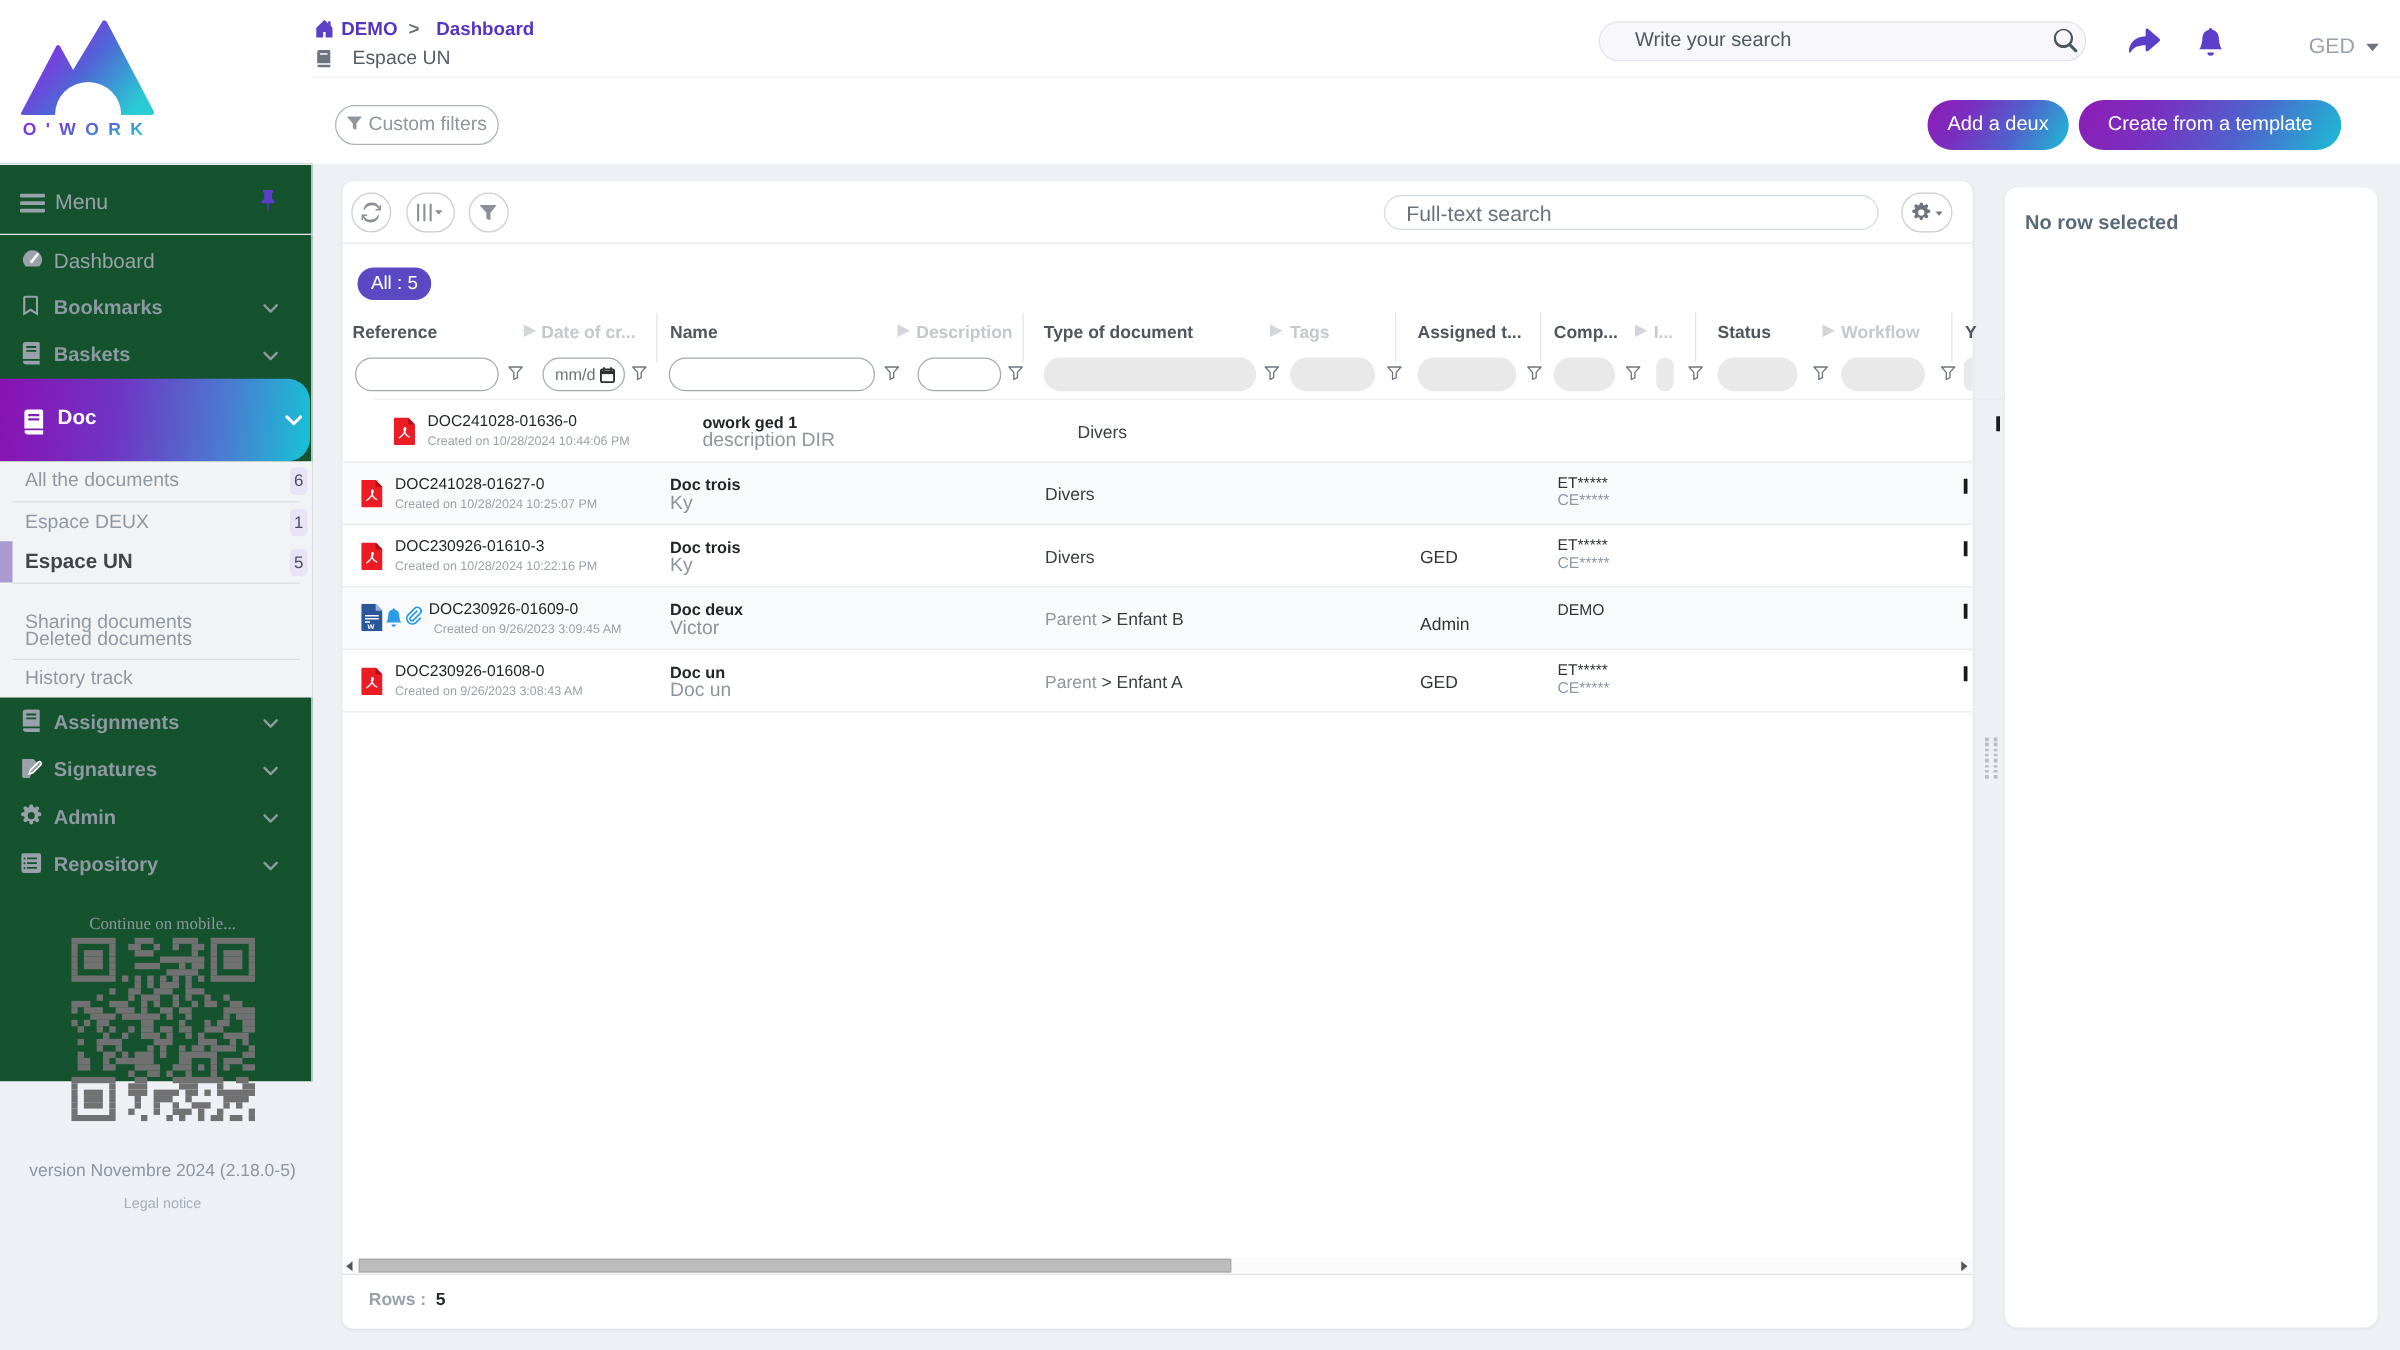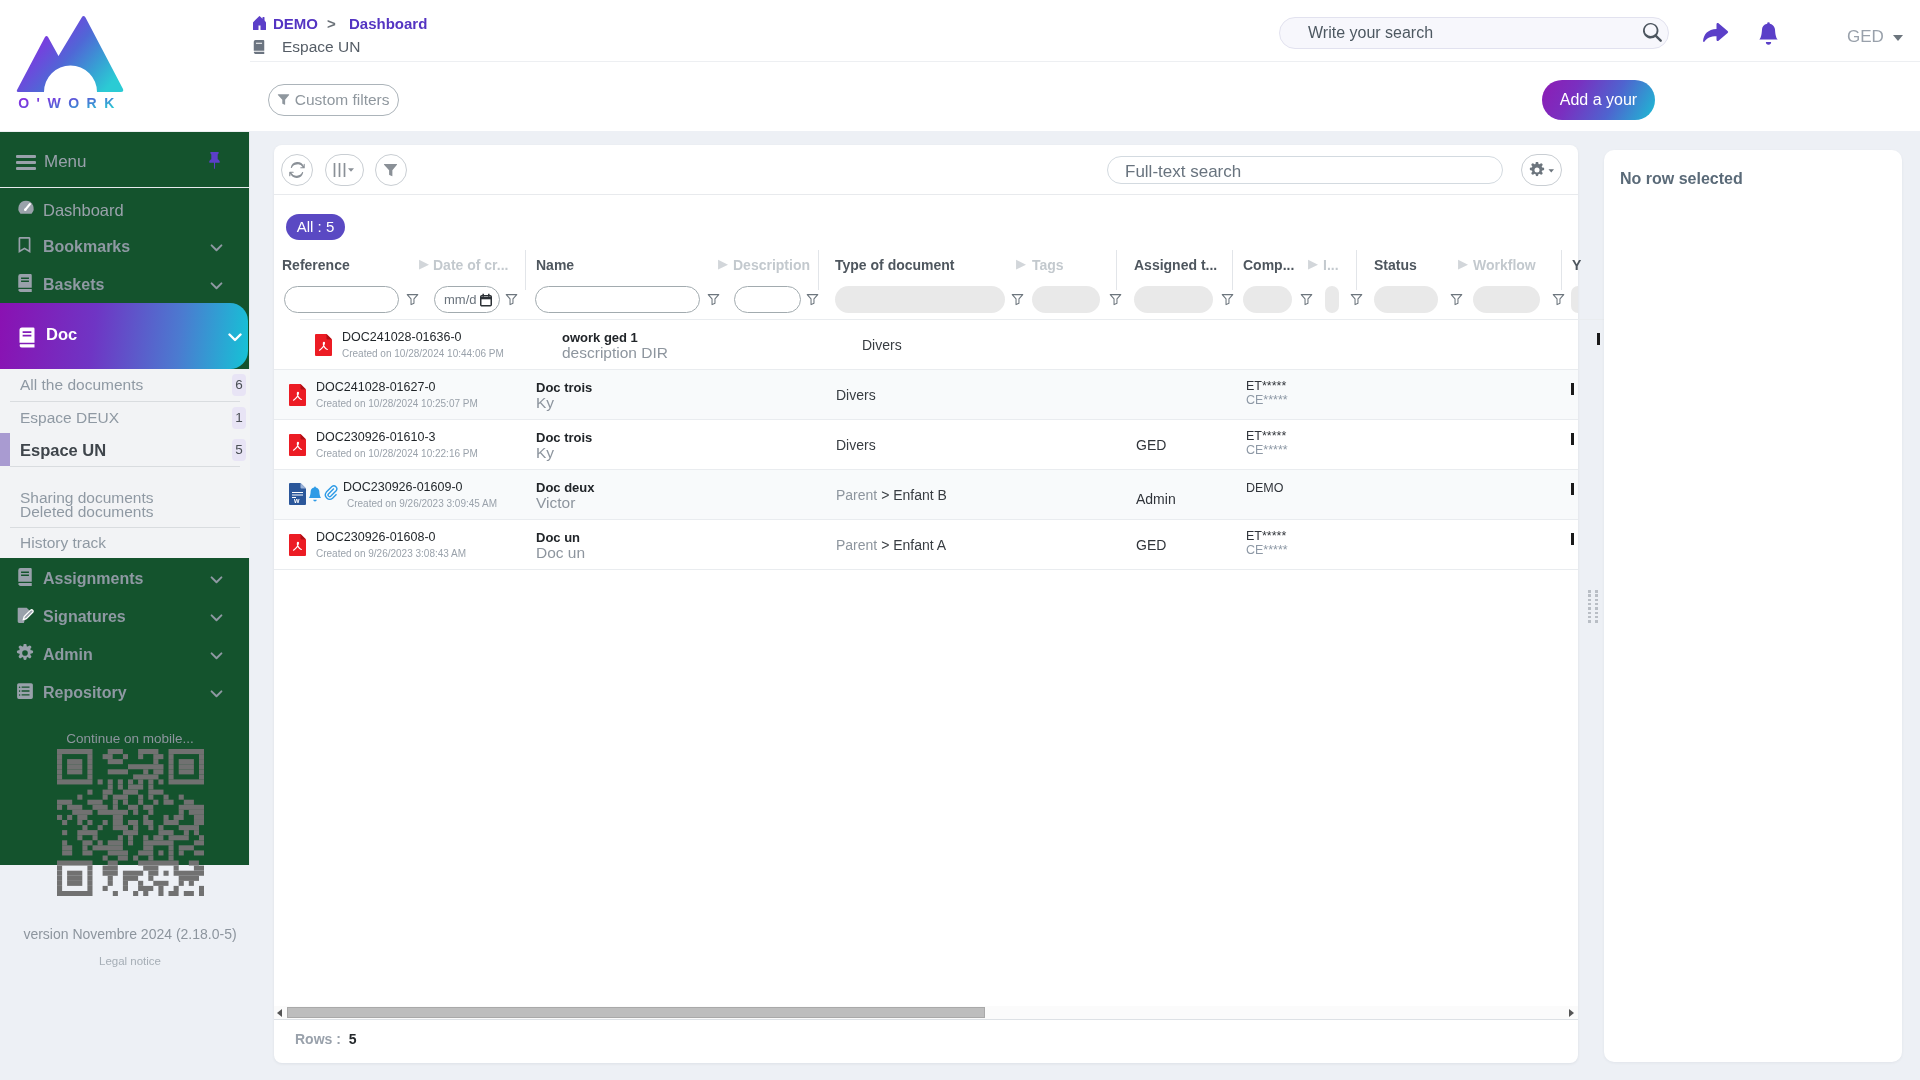--- a/index.html
+++ b/index.html
@@ -94,21 +94,22 @@
         <path fill="#5b3fc8" d="M15.5 1.2 24.6 9a1.2 1.2 0 0 1 0 1.9l-9.1 7.8c-.8.7-2 .14-2-.95V14.2C7.6 14.2 3.9 15.8 1.6 19.6c-.5.8-1.6.4-1.55-.5C.5 12.1 5 7.3 13.5 6.9V2.15c0-1.1 1.2-1.65 2-.95z"></path>
       </svg></div>
   <div class="abs" style="left:1758px;top:22px;"><svg width="21" height="23" viewBox="0 0 16 17">
         <path fill="#5b3fc8" d="M8 17a2 2 0 0 0 2-2H6a2 2 0 0 0 2 2zm.995-15.901a1 1 0 1 0-1.99 0A5.002 5.002 0 0 0 3 6c0 1.098-.5 6-2 7h14c-1.5-1-2-5.902-2-7 0-2.42-1.72-4.44-4.005-4.901z"></path>
       </svg></div>
   <div id="ged">GED&nbsp;&nbsp;<span class="caret"></span></div>
   <div id="tbline"></div>
   <div id="cfilters"><svg width="13" height="13" viewBox="0 0 16 16" style="vertical-align:-1px;">
         <path fill="#8f979e" d="M1.5 1.5h13a.5.5 0 0 1 .39.82L10 8.3V14a.5.5 0 0 1-.72.45l-2.5-1.2A.5.5 0 0 1 6.5 12.8V8.3L1.1 2.32a.5.5 0 0 1 .4-.82z"></path>
       </svg>&nbsp;Custom filters</div>
-  <div class="gbtn" style="left:1542px;top:80px;width:113px;">Add a your</div>
+  <div class="gbtn" style="left:1542px;top:80px;width:113px;">Add a deux</div>
+  <div class="gbtn" style="left:1663px;top:80px;width:210px;">Create from a template</div>
 </div>
 <div id="sidebar">
   <div id="menurow">
     <div class="ham" style="top:23px;"></div>
       <div class="ham" style="top:29px;"></div>
       <div class="ham" style="top:35px;"></div>
     <div class="abs" style="left:44px;top:20px;font-size:17px;color:#99a1ab;">Menu</div>
     <div class="abs" style="left:206px;top:19px;"><svg width="17" height="19" viewBox="0 0 16 16">
           <path fill="#5b3fc8" d="M4.146.146A.5.5 0 0 1 4.5 0h7a.5.5 0 0 1 .5.5c0 .68-.342 1.174-.646 1.479-.126.125-.25.224-.354.298v4.431l.078.048c.203.127.476.314.751.555C12.36 7.775 13 8.527 13 9.5a.5.5 0 0 1-.5.5h-4v4.5c0 .276-.224 1.5-.5 1.5s-.5-1.224-.5-1.5V10h-4a.5.5 0 0 1-.5-.5c0-.973.64-1.725 1.17-2.189A6 6 0 0 1 5 6.708V2.277a3 3 0 0 1-.354-.298C4.342 1.674 4 1.18 4 .5a.5.5 0 0 1 .146-.354z"></path>
         </svg></div>
@@ -209,21 +210,21 @@
   <div class="mitem" style="top:542px;">
       <span class="ic"><svg width="18" height="18" viewBox="0 0 16 16">
           <path fill="#99a1ab" d="M2.5 1h11A1.5 1.5 0 0 1 15 2.5v11a1.5 1.5 0 0 1-1.5 1.5h-11A1.5 1.5 0 0 1 1 13.5v-11A1.5 1.5 0 0 1 2.5 1zM5 4v1.2h7V4H5zm0 3.4v1.2h7V7.4H5zm0 3.4V12h7v-1.2H5zM3.2 4a.7.7 0 1 0 0 1.4.7.7 0 0 0 0-1.4zm0 3.4a.7.7 0 1 0 0 1.4.7.7 0 0 0 0-1.4zm0 3.4a.7.7 0 1 0 0 1.4.7.7 0 0 0 0-1.4z"></path>
         </svg></span>
       <span class="lb">Repository</span>
       <span class="chev"><svg width="13" height="8" viewBox="0 0 14 9">
           <path fill="none" stroke="#8f99a3" stroke-width="2.2" stroke-linecap="round" stroke-linejoin="round" d="M1.5 1.5 7 7l5.5-5.5"></path>
         </svg></span>
     </div>
   <div id="qrwrap">
-    <div style="font-size:13.5px;color:#8d959e;">Continue on mobile...</div>
+    <div style="font-size:13.5px;color:#8d959e;font-family:Liberation Serif, serif;">Continue on mobile...</div>
     <div style="margin-top:3px;"><svg width="147" height="147" viewBox="0 0 147 147">
           <g fill="#717171">
             <rect x="0.0" y="0.0" width="35.5" height="5.07"></rect>
             <rect x="50.7" y="0.0" width="15.2" height="5.07"></rect>
             <rect x="81.1" y="0.0" width="20.3" height="5.07"></rect>
             <rect x="111.5" y="0.0" width="35.5" height="5.07"></rect>
             <rect x="0.0" y="5.1" width="5.1" height="5.07"></rect>
             <rect x="30.4" y="5.1" width="5.1" height="5.07"></rect>
             <rect x="45.6" y="5.1" width="10.1" height="5.07"></rect>
             <rect x="65.9" y="5.1" width="5.1" height="5.07"></rect>

